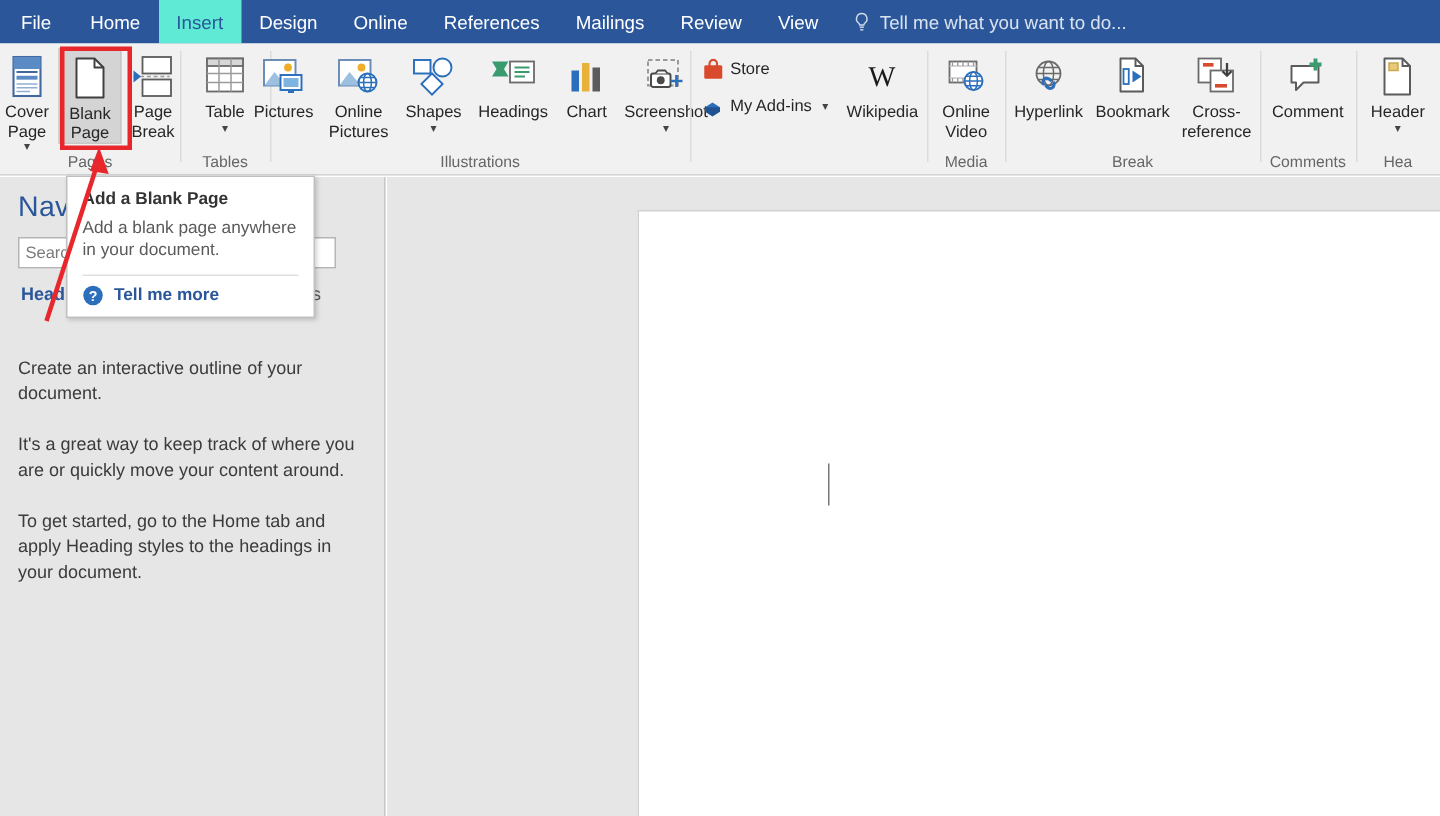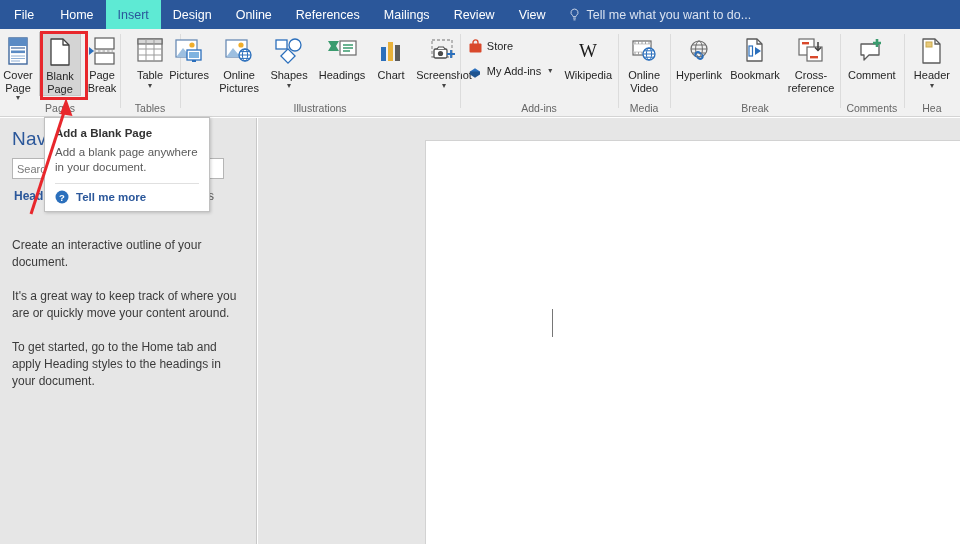--- a/index.html
+++ b/index.html
@@ -348,21 +348,20 @@
         </div>
         <div class="btn w56" style="margin-left:4px">
           <div class="ic">
             <svg width="30" height="28" viewBox="0 0 30 28">
               <text x="15" y="20" font-family="Liberation Serif, serif" font-size="19" text-anchor="middle" fill="#1a1a1a">W</text>
             </svg>
           </div>
           <div class="lb">Wikipedia</div>
         </div>
       </div>
-      <div class="glabel">Add-ins</div>
     </div>
 
     <div class="group" style="width:54px">
       <div class="grow">
         <div class="btn w50">
           <div class="ic">
             <svg width="28" height="28" viewBox="0 0 28 28">
               <rect x="3" y="4" width="18" height="14" fill="#ffffff" stroke="#6a6a6a" stroke-width="1.2"></rect>
               <path d="M3 7h18M3 15h18" stroke="#c8c8c8" stroke-width="1"></path>
               <path d="M5 4v3M8.5 4v3M12 4v3M15.5 4v3M19 4v3M5 15v3M8.5 15v3M12 15v3M15.5 15v3M19 15v3" stroke="#9a9a9a" stroke-width=".9"></path>

